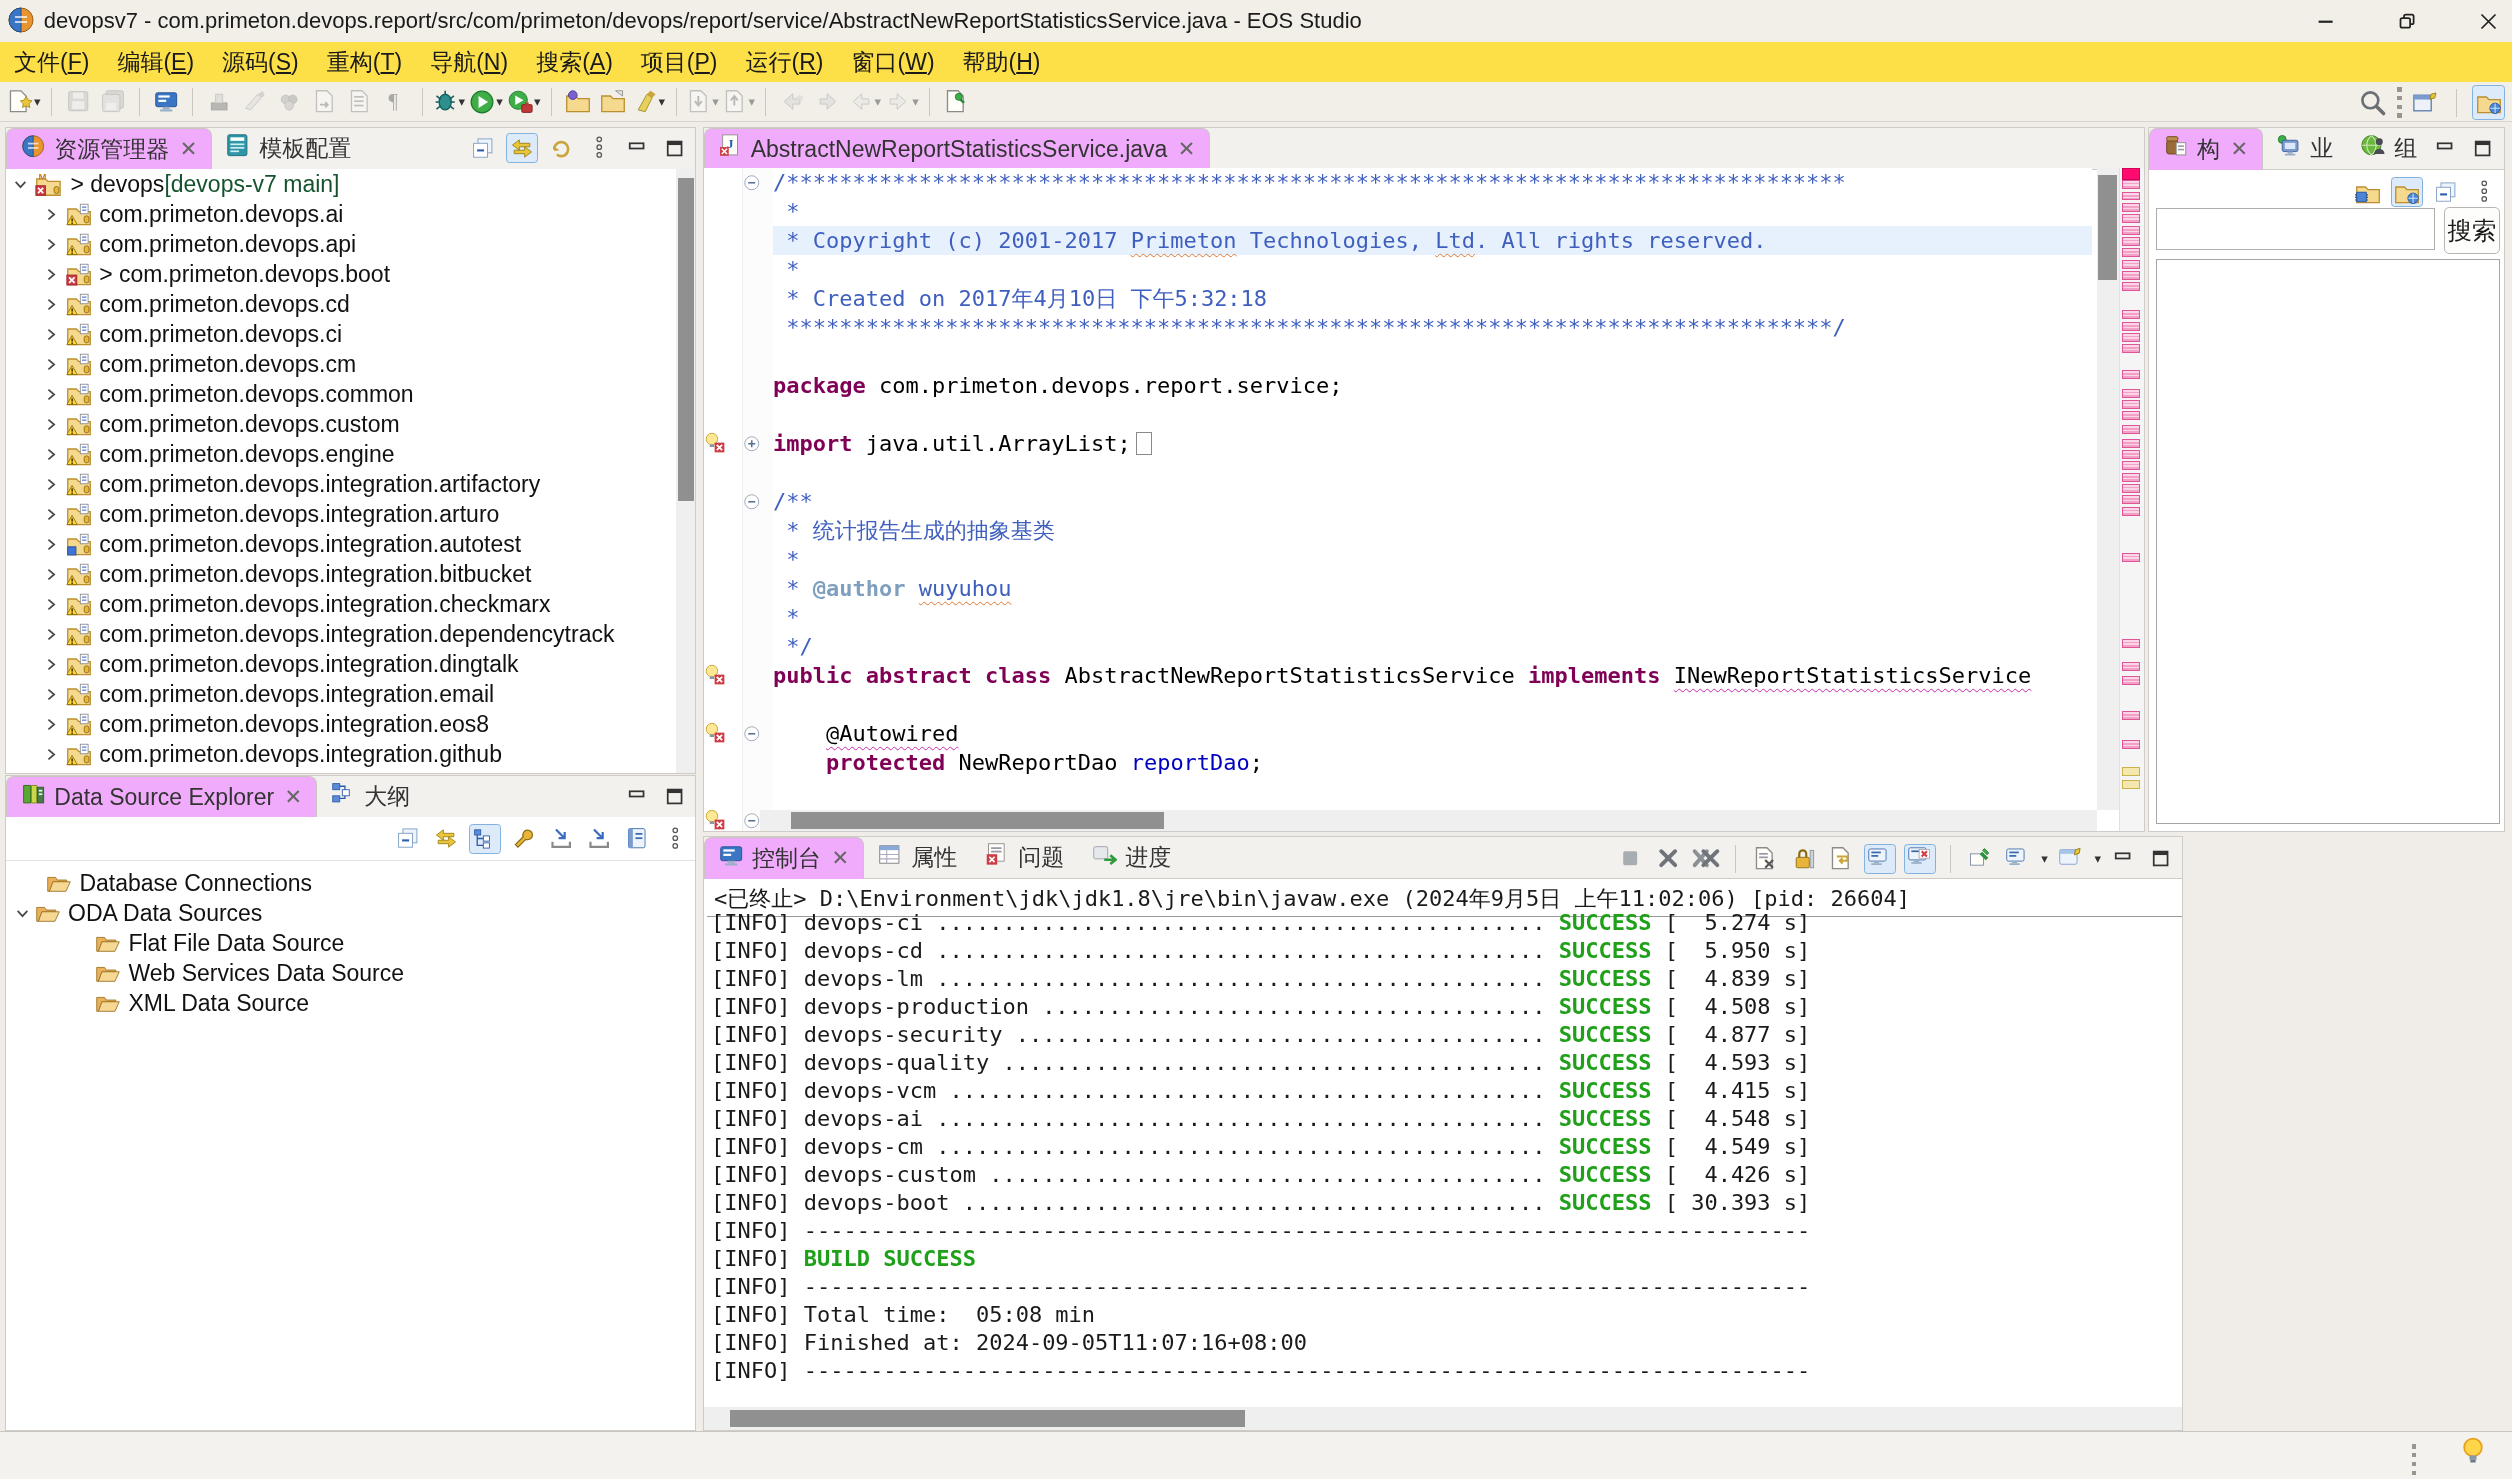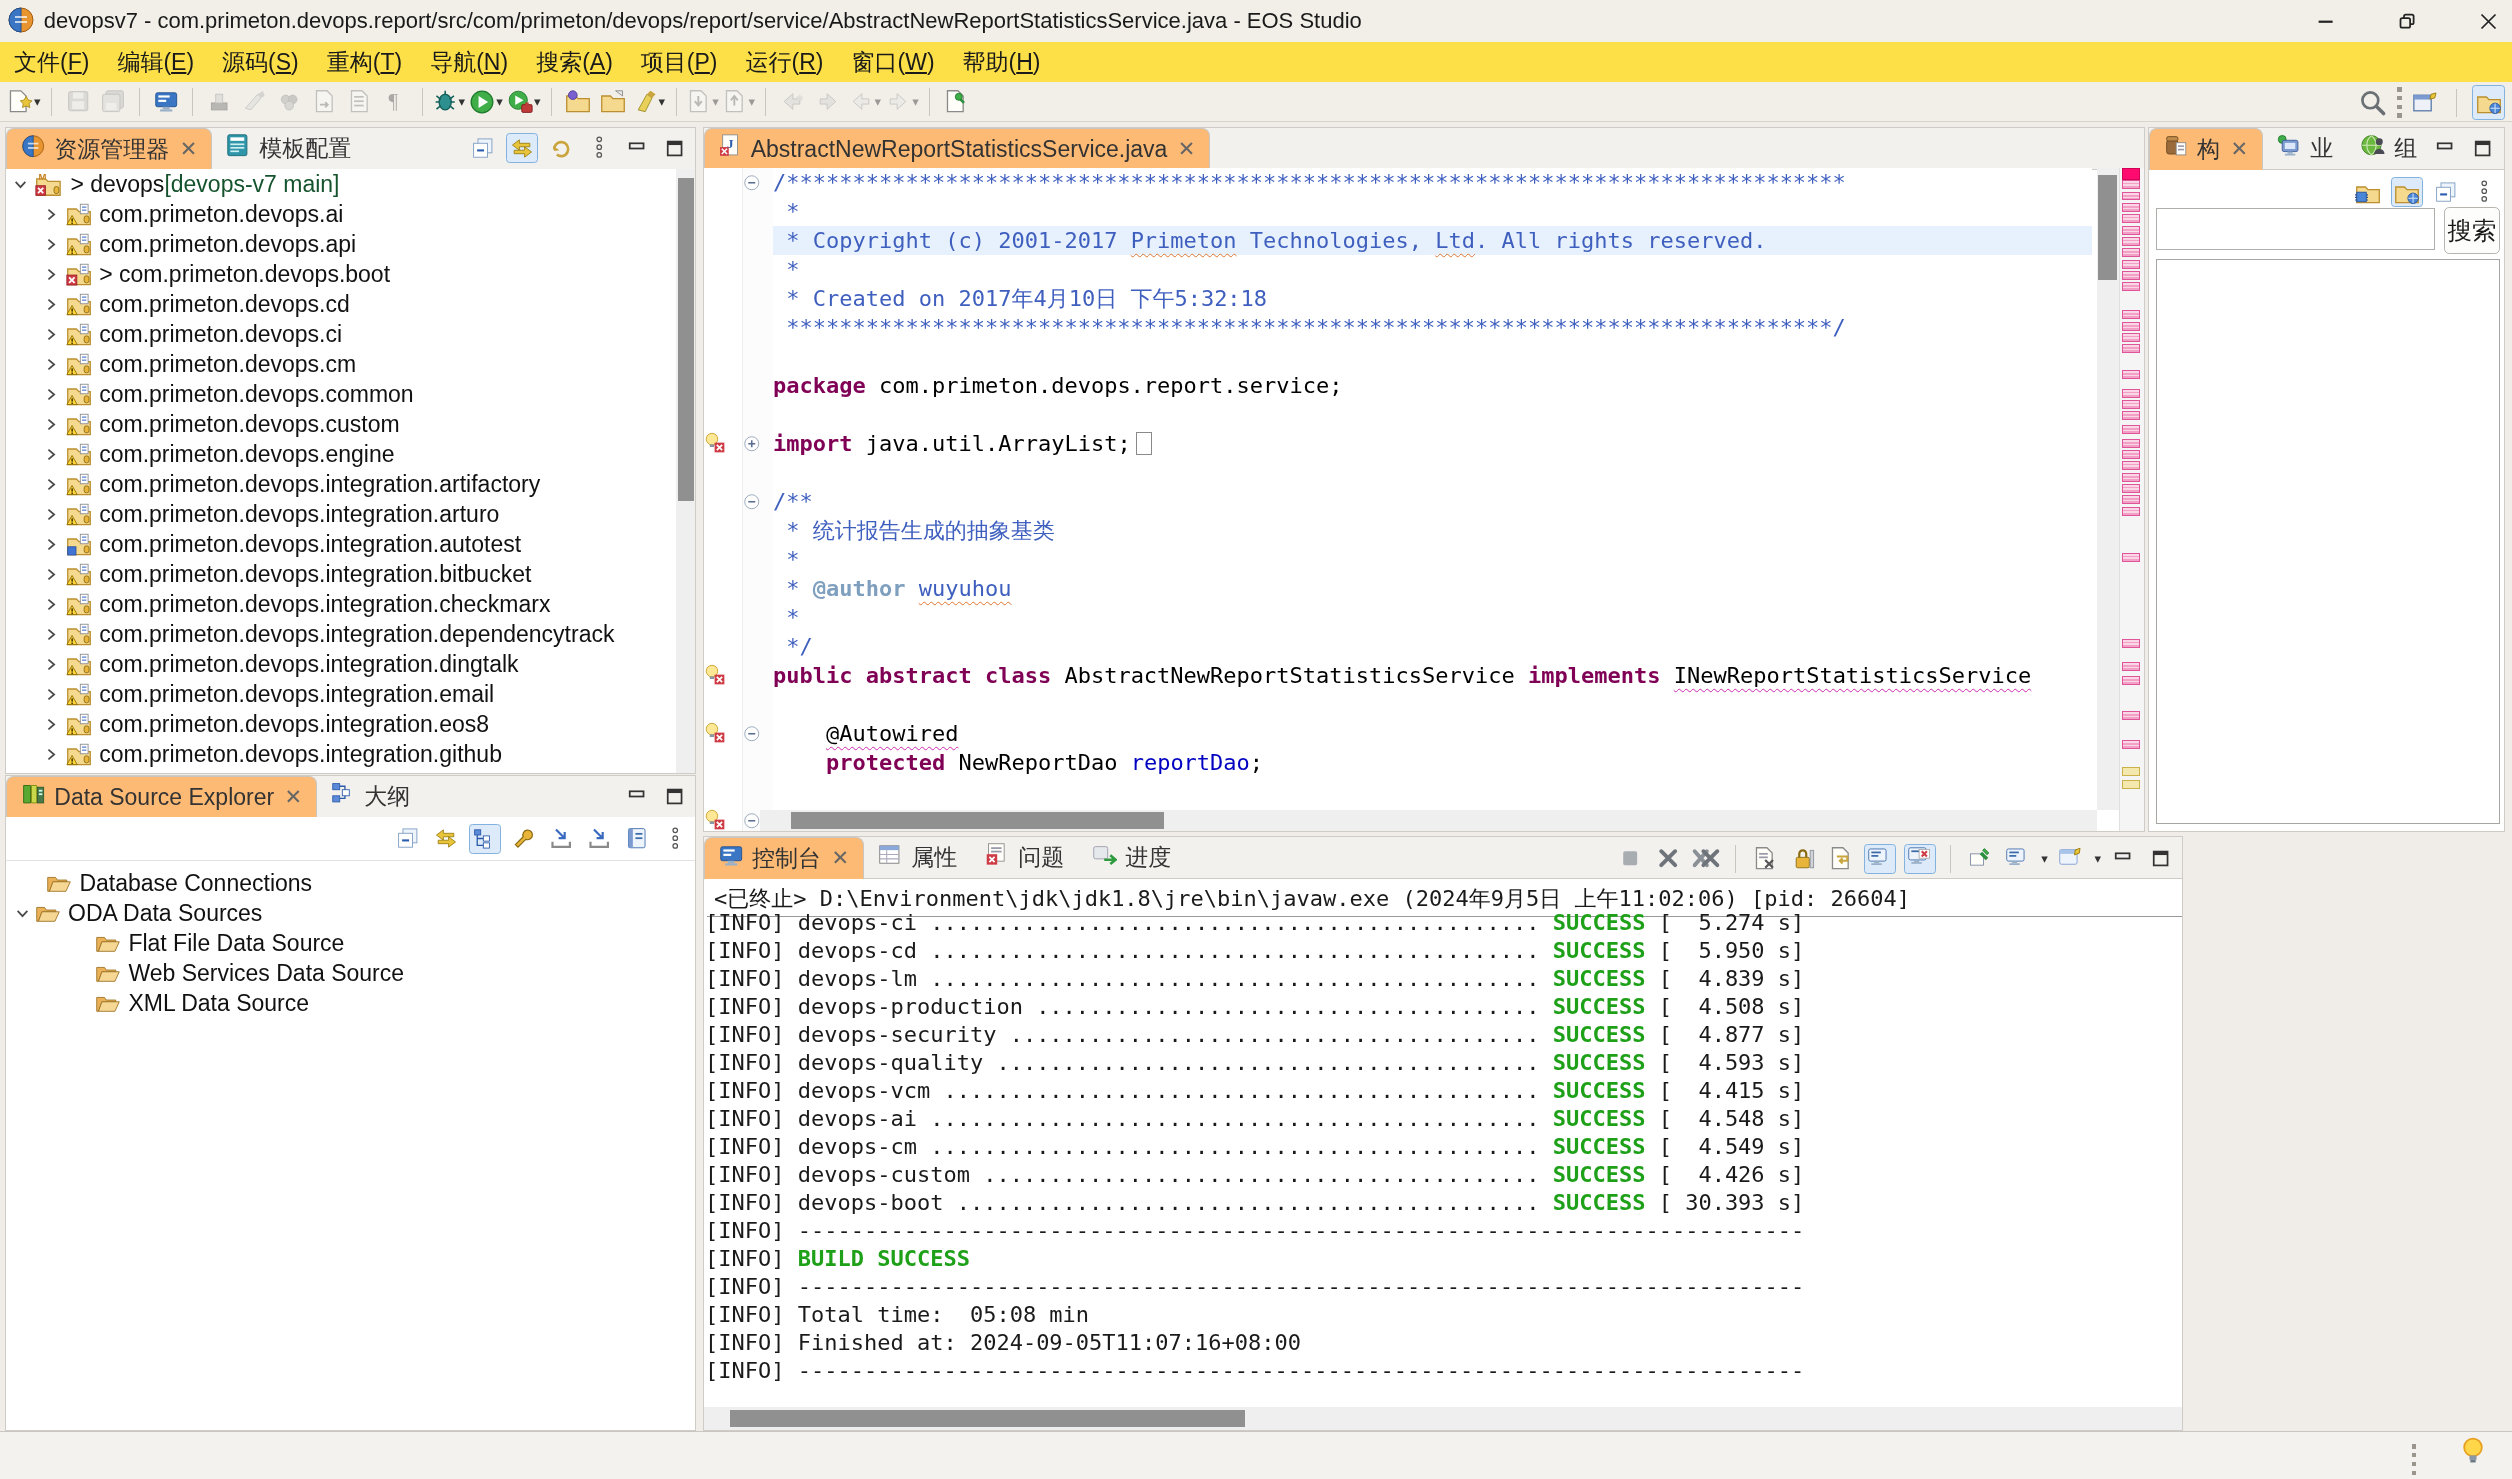--- a/index.html
+++ b/index.html
@@ -15,21 +15,21 @@
   .tbtn{height:33px;min-width:31px;display:flex;align-items:center;justify-content:center;border-radius:3.5px;}
   .tbtn.dis{opacity:.45;filter:grayscale(1);}
   .tsep{width:0.9px;height:28px;background:#c9c6c0;margin:0 6.1px;}
   .drop{font-size:13px;color:#333;margin-left:0.9px;}
   .tgl{background:#dceafa;border:0.9px solid #84b2de;border-radius:3.5px;}
   #toolbar-right{position:absolute;right:7px;top:84px;display:flex;align-items:center;gap:8.7px;height:37px;}
   
   .panel{position:absolute;background:#fff;border:0.9px solid #cfccc7;box-sizing:border-box;}
   .tabrow{height:41px;background:#f3f1ee;border-bottom:0.9px solid #cfccc7;display:flex;align-items:stretch;position:relative;}
   .tab{display:flex;align-items:center;gap:8.7px;padding:0 14px;font-size:23px;color:#333;white-space:nowrap;}
-  .tab.active{background:#fdba74;border-right:0.9px solid #c9c6c1;border-left:0.9px solid #c9c6c1;border-top:1.7px solid #c9c6c1;border-radius:7.9px 7.9px 0 0;margin-bottom:-0.9px;}
+  .tab.active{background:#f0abfc;border-right:0.9px solid #c9c6c1;border-left:0.9px solid #c9c6c1;border-top:1.7px solid #c9c6c1;border-radius:7.9px 7.9px 0 0;margin-bottom:-0.9px;}
   .tclose{font-size:21px;color:#666;margin-left:1.7px;}
   .hdricons{position:absolute;right:5.2px;top:0;height:40px;display:flex;align-items:center;gap:7.9px;}
   .hbtn{display:flex;align-items:center;justify-content:center;width:30px;height:28px;border-radius:3.5px;}
   
   .tree{position:absolute;background:#fff;overflow:hidden;}
   .trow{height:30px;display:flex;align-items:center;font-size:23px;white-space:nowrap;color:#111;}
   .trow .sp{display:inline-flex;align-items:center;}
   .deco{color:#14532d;text-align:center;}
   .sb{position:absolute;background:#efefef;}
   .sbthumb{position:absolute;background:#909090;}
@@ -44,21 +44,21 @@
   .tp{color:#000;} .tf{color:#0000c0;}
   .sqo{text-decoration:underline wavy #e0762f 1.3px;text-underline-offset:5.2px;}
   .sqm{text-decoration:underline wavy #cc2bb0 1.3px;text-underline-offset:5.2px;}
   .foldbox{display:inline-block;width:14px;height:21px;border:0.9px solid #8a8a8a;margin-left:5.2px;}
   .mk{position:absolute;width:17.5px;height:8.7px;box-sizing:border-box;}
   .mk.pink{background:repeating-linear-gradient(180deg,#fbd6e7 0 1.7px,#f3a0c6 1.7px 3.5px);border:0.9px solid #e0559a;}
   .mk.solid{background:#ff0a6e;border:0.9px solid #d00055;height:12.2px;}
   .mk.yel{background:#f5e8ae;border:0.9px solid #c9b24a;}
   
   #constatus{position:absolute;left:3px;top:45px;right:0;height:35px;font-family:"DejaVu Sans Mono",monospace;font-size:22px;display:flex;align-items:center;padding-left:7px;border-bottom:1.7px solid #9a9a9a;background:#fff;box-sizing:border-box;}
-  #conlines{position:absolute;left:0;top:82px;right:0;bottom:23px;overflow:hidden;padding-left:1px;font-family:"DejaVu Sans Mono",monospace;font-size:22px;line-height:28px;}
+  #conlines{position:absolute;left:0;top:82px;right:0;bottom:23px;overflow:hidden;padding-left:7px;font-family:"DejaVu Sans Mono",monospace;font-size:22px;line-height:28px;}
   .conline{white-space:pre;height:28px;}
   .suc{color:#1ea018;font-weight:bold;}
   
   #rp-search{position:absolute;left:7px;top:80px;width:279px;height:42px;border:0.9px solid #b0aeaa;font-size:23px;padding:0 7px;box-sizing:border-box;background:#fff;}
   #rp-search-btn{position:absolute;left:295px;top:79px;width:54px;height:45px;border:0.9px solid #b8b5b0;border-radius:5.2px;background:#fdfdfc;font-size:24.4px;display:flex;align-items:center;justify-content:center;}
   #rp-list{position:absolute;left:7px;top:131px;width:342px;bottom:7px;border:0.9px solid #a8a6a2;background:#fff;}
   
   #statusbar{left:0;top:1431px;width:2512px;height:48px;background:#f4f2ef;border-top:0.9px solid #c9c6c1;}
   .dots{display:flex;flex-direction:column;gap:4.4px;}
   .dots i{width:4.4px;height:4.4px;background:#9a968e;display:block;}

